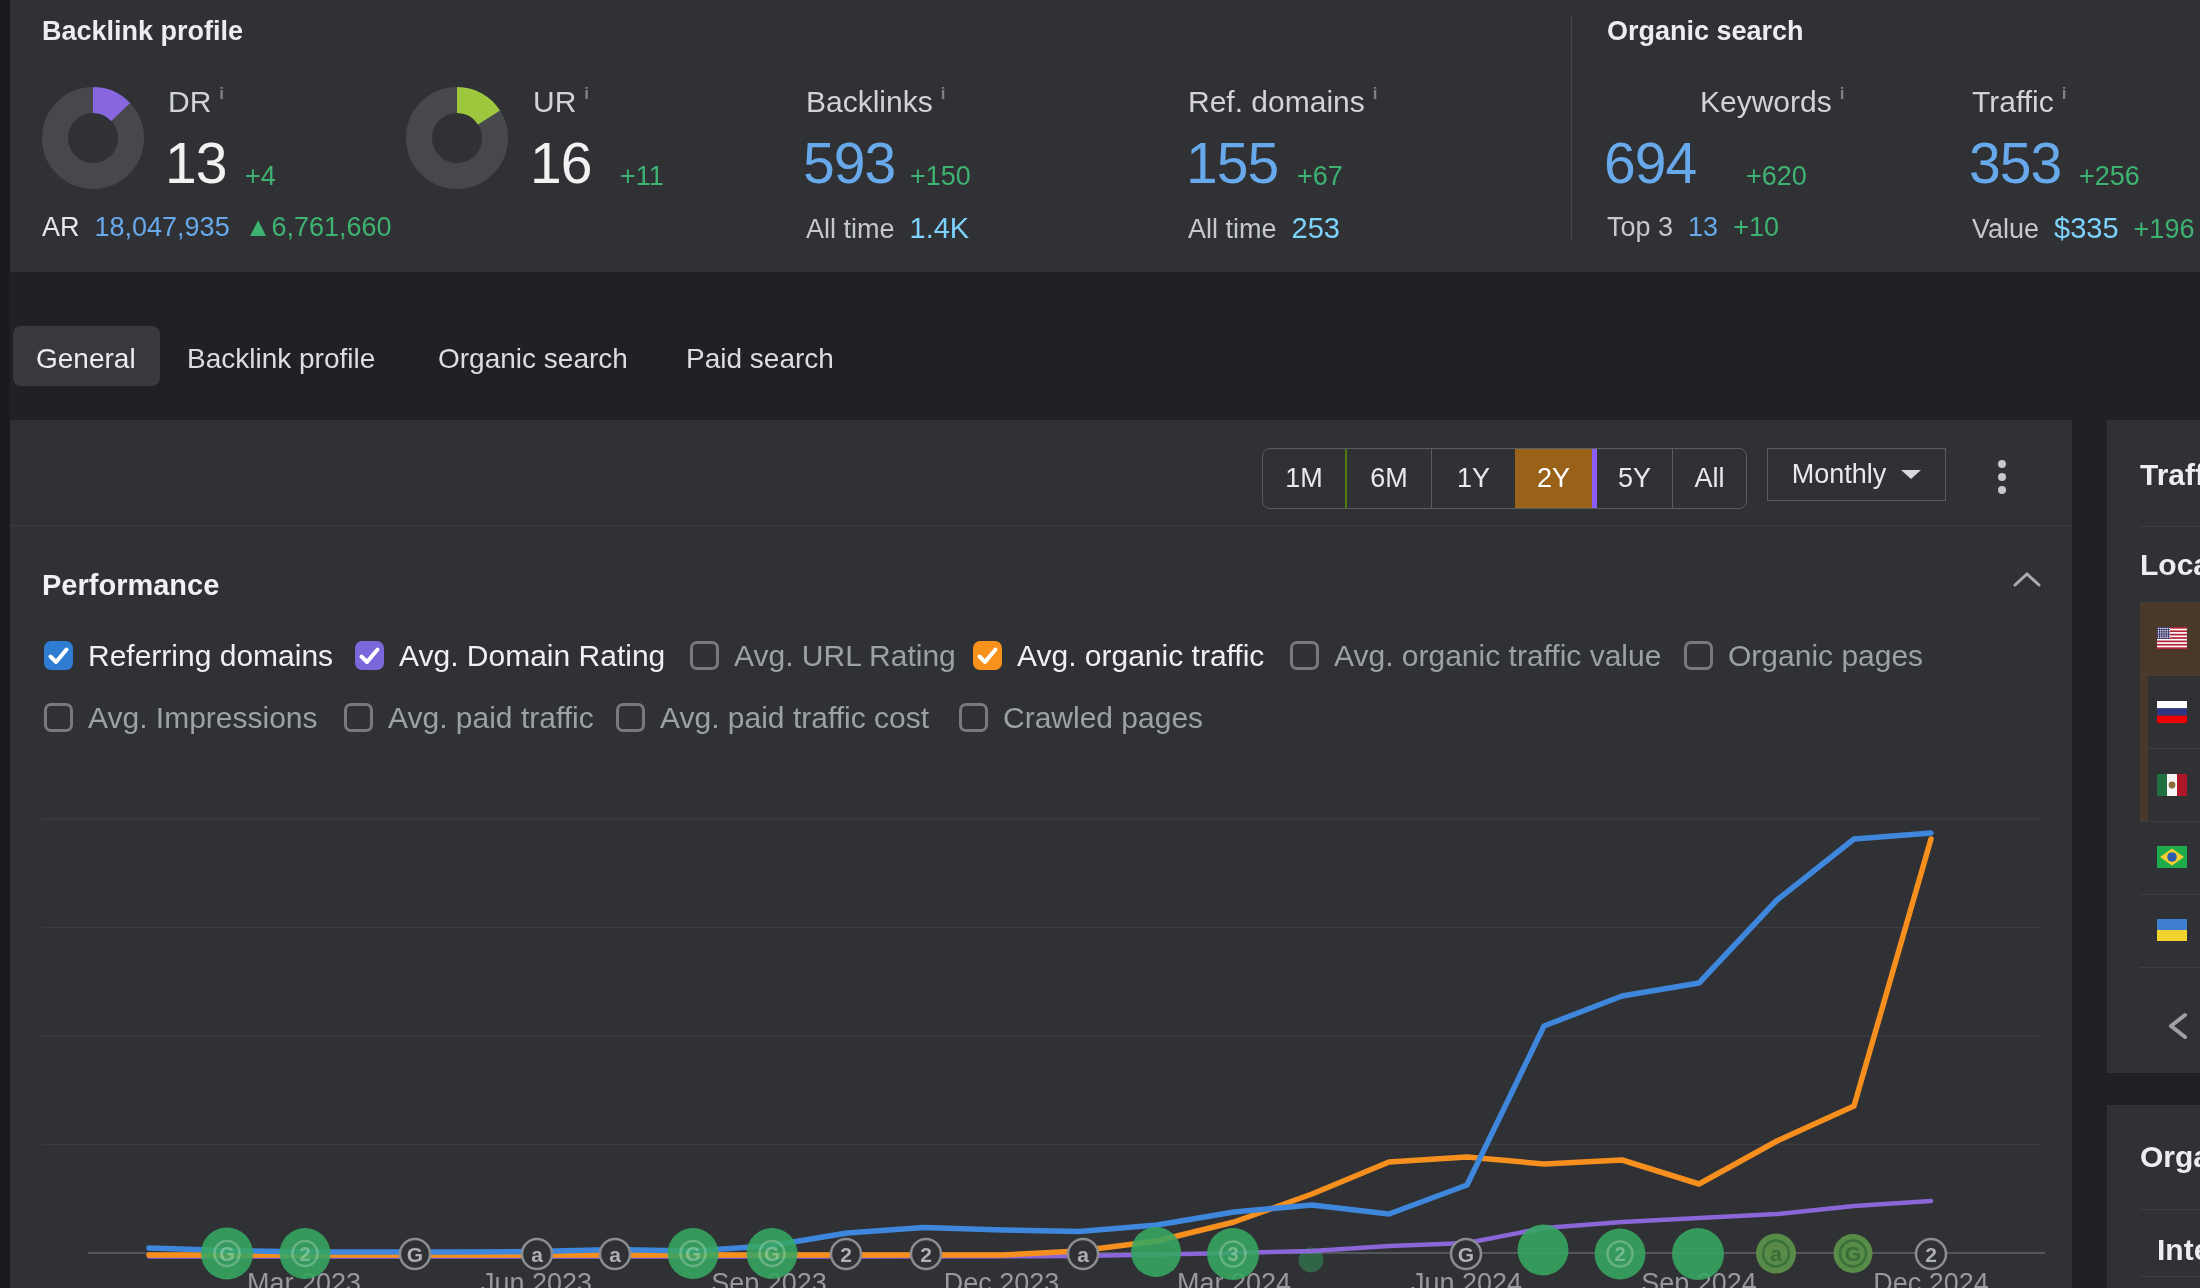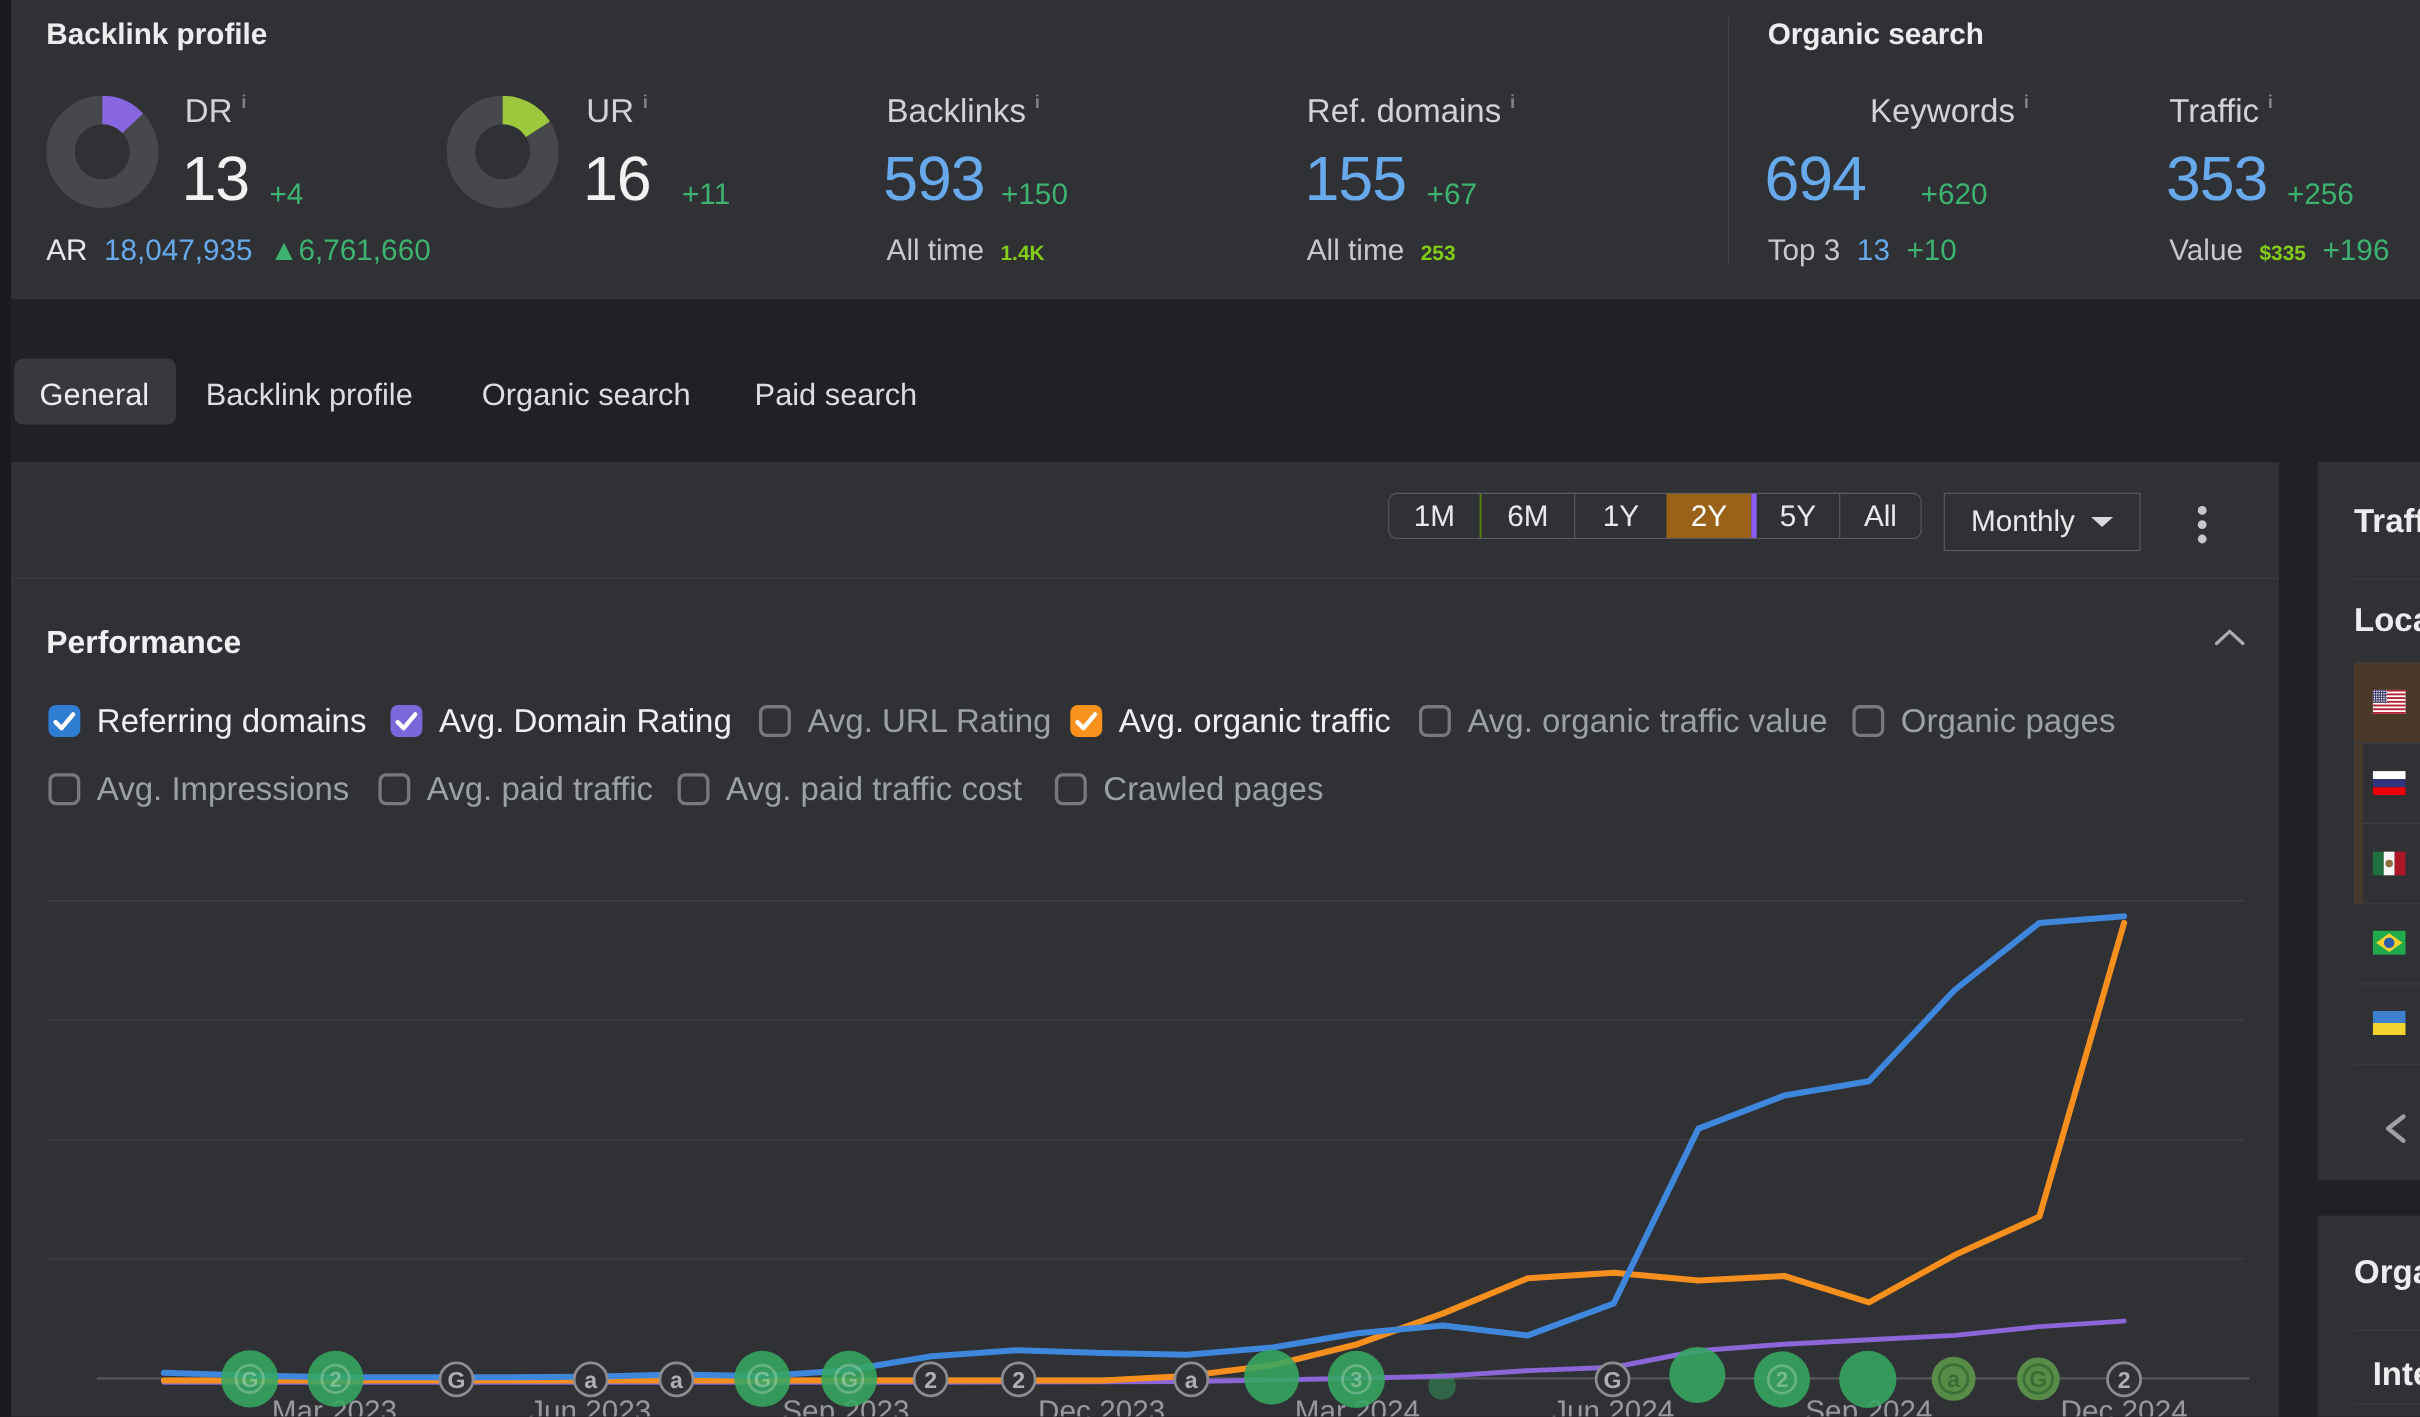--- a/index.html
+++ b/index.html
@@ -6,21 +6,21 @@
   html,body { width:2200px; height:1288px; overflow:hidden; background:#202125; font-family:"Liberation Sans", sans-serif; }
   .abs { position:absolute; }
   body { position:relative; }
   .card { position:absolute; background:#2f3134; }
   .h1 { font-weight:bold; font-size:27px; color:#ededef; }
   .lbl { font-size:30px; color:#d2d3d5; }
   .big { font-size:57px; color:#f2f2f3; letter-spacing:-1px; }
   .bigblue { font-size:57px; color:#67a9ea; letter-spacing:-1px; }
   .delta { font-size:27px; color:#3eb371; }
   .sub { font-size:27px; color:#c6c8ca; }
-  .subv { font-size:19px; color:#84cc16;font-weight:bold; }
+  .subv { font-size:29px; color:#7dd3fc; }
   .blue { color:#67a9ea; }
   .isup { font-size:17px; font-weight:bold; color:#808287; position:relative; top:-13px; margin-left:8px; }
 </style>
 </head>
 <body>
 <div class="abs" style="left:0;top:0;width:10px;height:1288px;background:#1a1b1e;"></div>
 
 <div class="card" style="left:10px;top:0;width:2190px;height:272px;">
   <div class="abs h1" style="left:32px;top:16px;">Backlink profile</div>
 
@@ -70,21 +70,21 @@
 <div class="abs" style="left:0;top:326px;height:60px;width:900px;">
   <span class="abs" style="left:36px;top:17px;font-size:28px;color:#ededef;">General</span>
   <span class="abs" style="left:187px;top:17px;font-size:28px;color:#dcdde0;">Backlink profile</span>
   <span class="abs" style="left:438px;top:17px;font-size:28px;color:#dcdde0;">Organic search</span>
   <span class="abs" style="left:686px;top:17px;font-size:28px;color:#dcdde0;">Paid search</span>
 </div>
 
 <div class="card" style="left:10px;top:420px;width:2062px;height:868px;overflow:hidden;">
 
 
-  <div class="abs" style="left:1252px;top:28px;height:42px;border:1px solid #5a5c61;border-radius:8px;display:flex;align-items:stretch;">
+  <div class="abs" style="left:1252px;top:28px;height:61px;border:1px solid #5a5c61;border-radius:8px;display:flex;align-items:stretch;">
     <div style="width:82px;display:flex;align-items:center;justify-content:center;font-size:27px;color:#e8e9ea;">1M</div>
     <div style="width:86px;border-left:2px solid #4d7c0f;display:flex;align-items:center;justify-content:center;font-size:27px;color:#e8e9ea;">6M</div>
     <div style="width:84px;border-left:1px solid #5a5c61;display:flex;align-items:center;justify-content:center;font-size:27px;color:#e8e9ea;">1Y</div>
     <div style="width:77px;background:#9a6118;display:flex;align-items:center;justify-content:center;font-size:27px;color:#fff;">2Y</div>
     <div style="width:80px;border-left:5px solid #8b5cf6;display:flex;align-items:center;justify-content:center;font-size:27px;color:#e8e9ea;">5Y</div>
     <div style="width:74px;border-left:1px solid #5a5c61;display:flex;align-items:center;justify-content:center;font-size:27px;color:#e8e9ea;">All</div>
   </div>
 
   <div class="abs" style="left:1757px;top:28px;width:179px;height:53px;border:1px solid #5a5c61;border-radius:0;display:flex;align-items:center;justify-content:center;font-size:27px;color:#e8e9ea;gap:15px;">Monthly<span style="width:0;height:0;border-left:10px solid transparent;border-right:10px solid transparent;border-top:9px solid #d8d9db;"></span></div>
 

